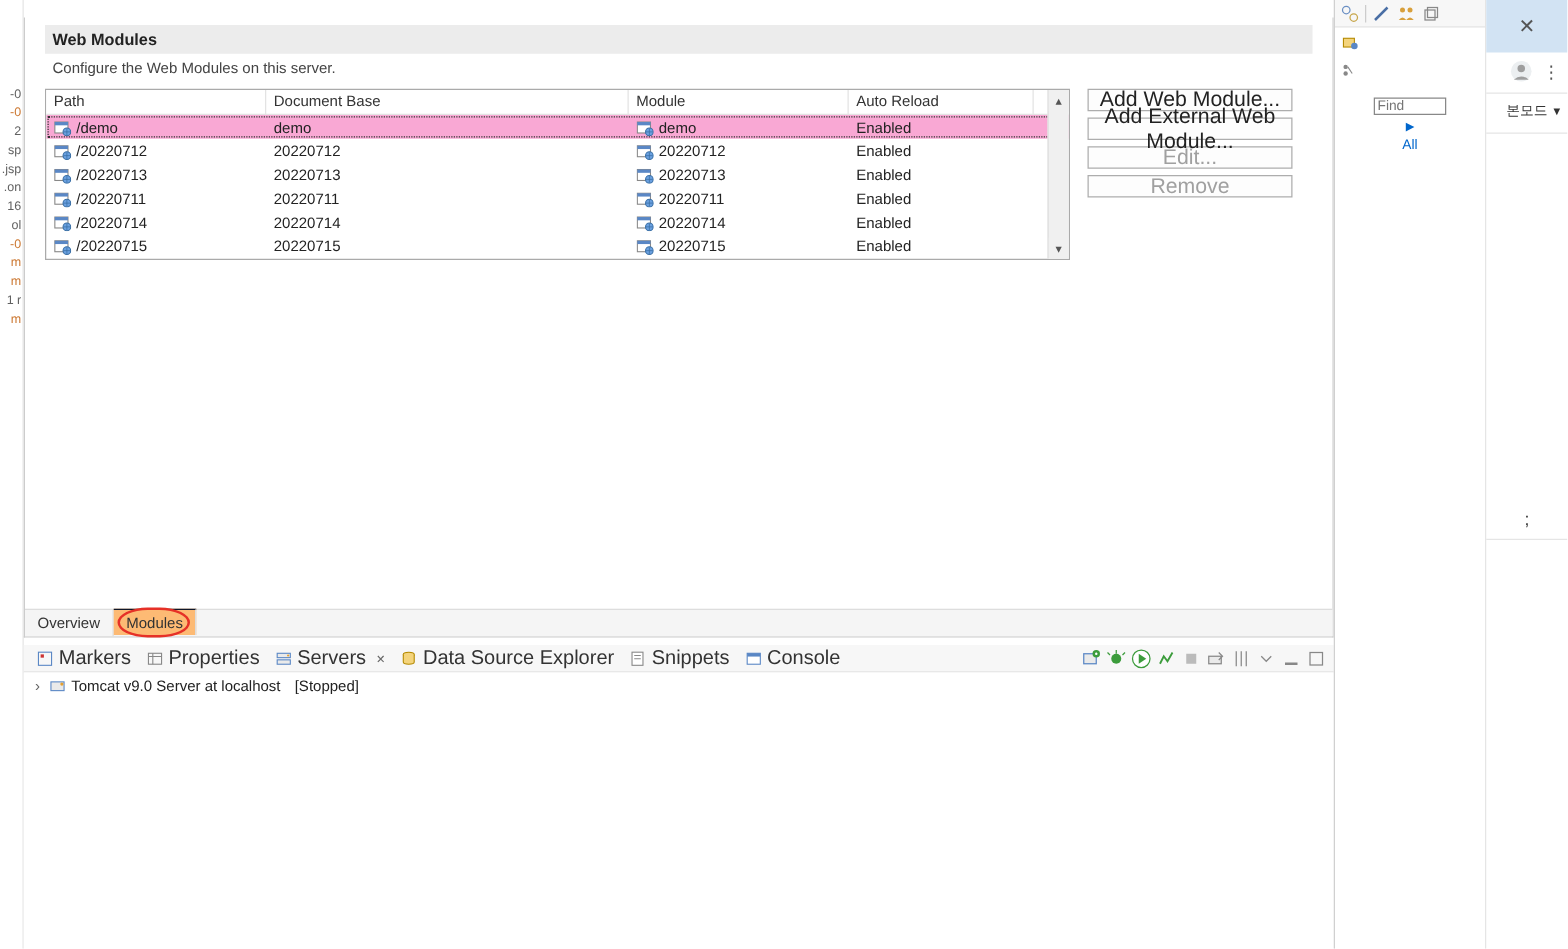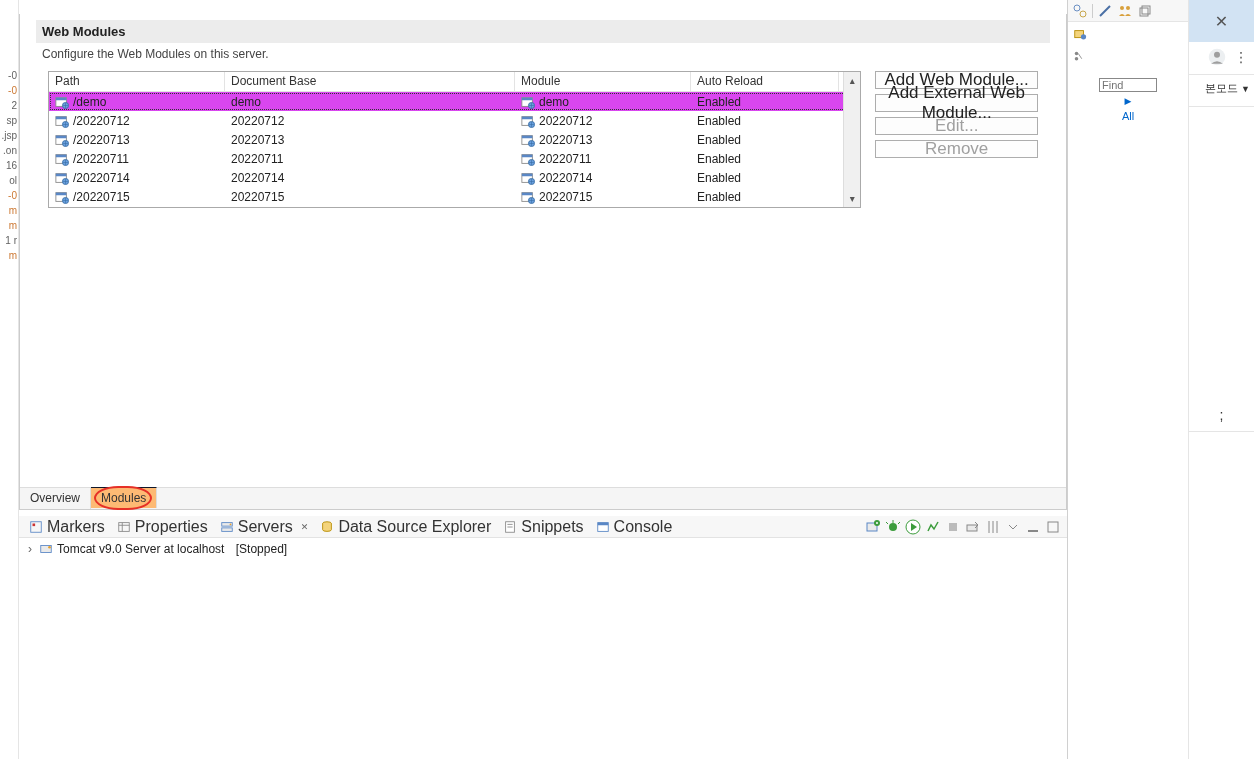--- a/index.html
+++ b/index.html
@@ -11,31 +11,31 @@
   .sliver-item.o { color:#CC7832; }
 
   .main-wrap { position:absolute; left:19px; top:14px; width:1048px; height:759px; }
   .editor-area { position:absolute; left:0; top:0; right:0; height:496px; border:1px solid #ccc; border-top:none; background:#fff; }
 
   .section-header { padding:6px 16px 0 16px; }
   .section-title-bg { background:#ececec; padding:4px 6px; }
   .section-title { font-weight:bold; font-size:13px; color:#222; }
   .section-sub { padding:4px 6px 10px 6px; color:#444; }
 
-  .content-flex { display:flex; padding:0 28px; }
+  .content-flex { display:flex; padding:0 16px; }
   .table-box { border:1px solid #aaa; width:820px; height:137px; position:relative; background:#fff; }
   .table-head { display:flex; background:#fff; border-bottom:1px solid #e3e3e3; height:20px; }
   .th { border-right:1px solid #e3e3e3; padding:2px 6px; font-size:12px; color:#333; height:20px; }
   .th.path { width:176px; }
   .th.doc  { width:290px; }
   .th.mod  { width:176px; }
   .th.auto { width:148px; }
   .tbody { overflow:hidden; }
   .trow { display:flex; height:19px; align-items:center; }
-  .trow.sel { outline:1px dotted #333; outline-offset:-2px; background:#d946ef; }
+  .trow.sel { outline:1px dotted #333; outline-offset:-2px; background:#f9a8d4; }
   .td { padding:1px 6px; font-size:12px; display:flex; align-items:center; gap:4px; }
   .td.path { width:176px; }
   .td.doc  { width:290px; }
   .td.mod  { width:176px; }
   .td.auto { width:148px; }
   .mod-icon { width:14px; height:14px; flex-shrink:0; }
   .vscroll { position:absolute; right:0; top:0; width:17px; height:100%; background:#f0f0f0; border-left:1px solid #ddd; }
   .vscroll-up, .vscroll-down { height:17px; background:#f0f0f0; display:flex; align-items:center; justify-content:center; color:#555; font-size:10px;}
   .vscroll-down { position:absolute; bottom:0; width:100%; }
 

